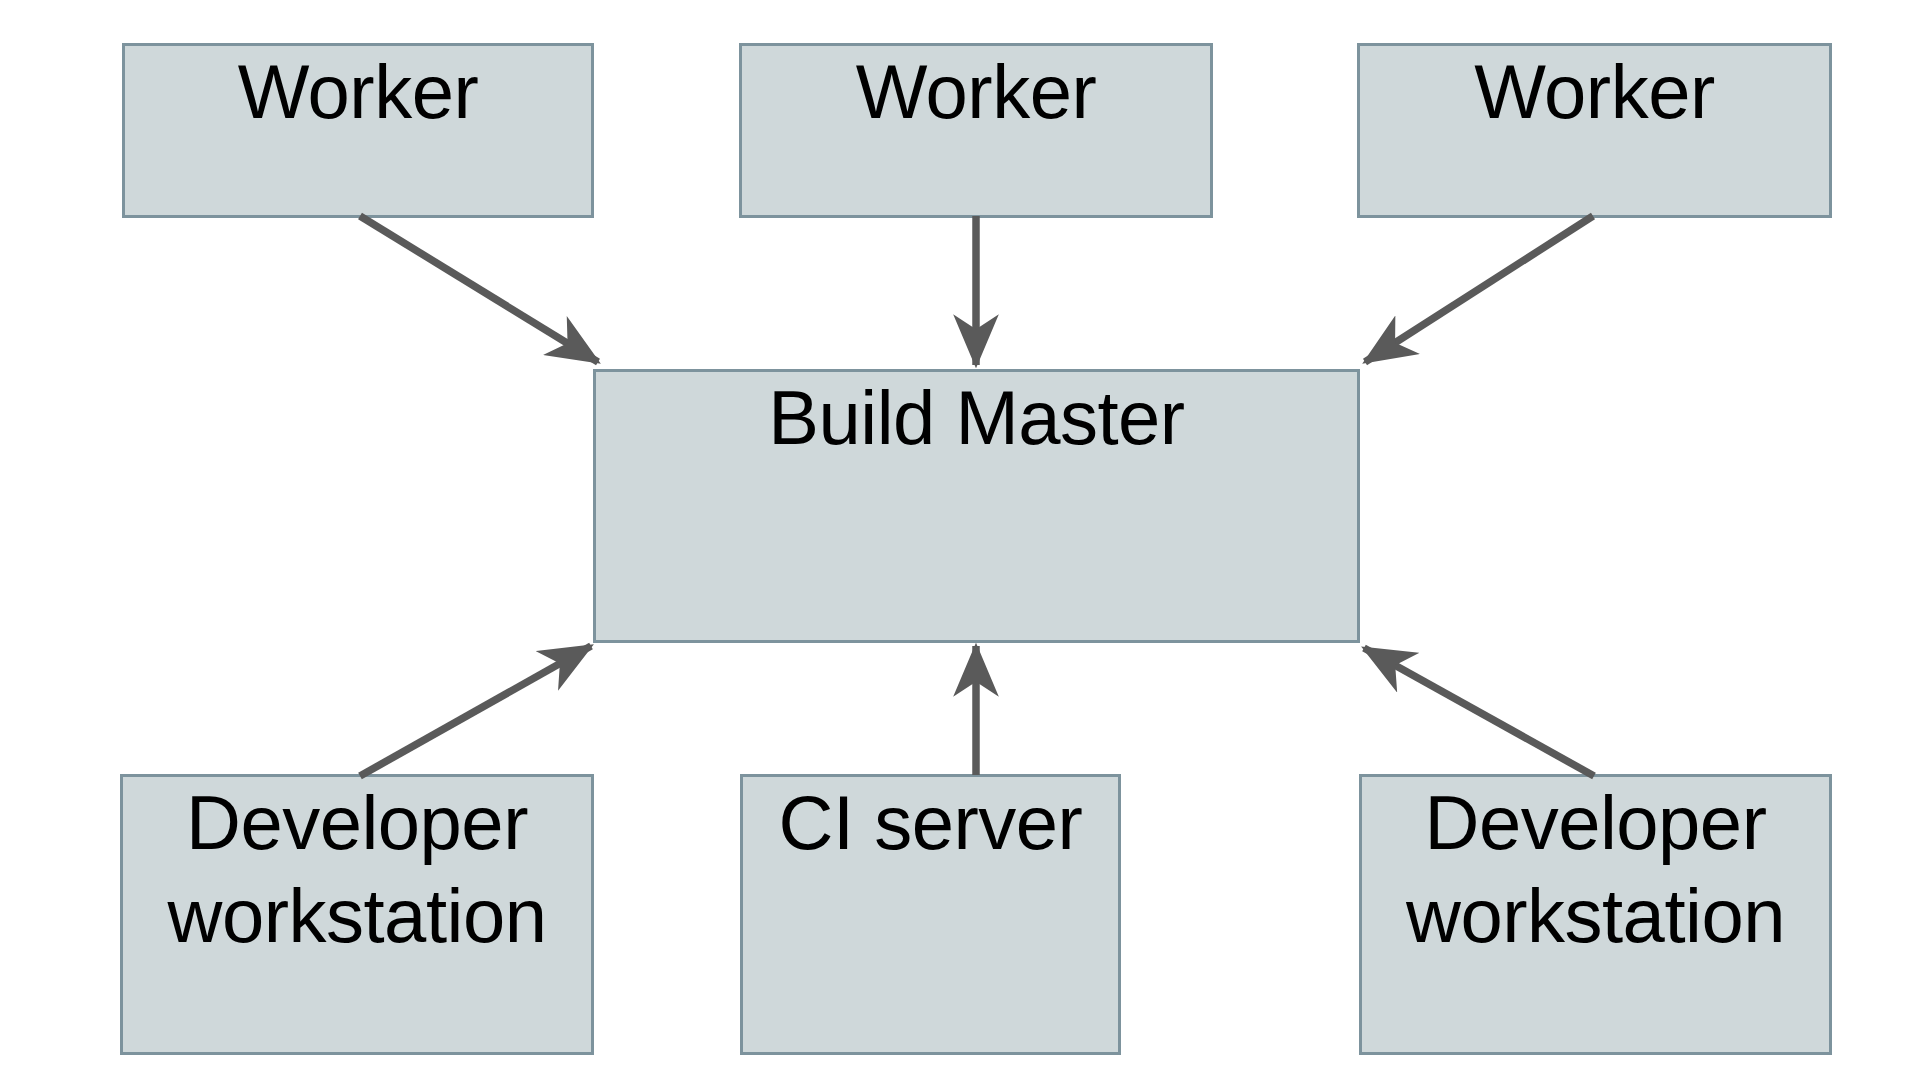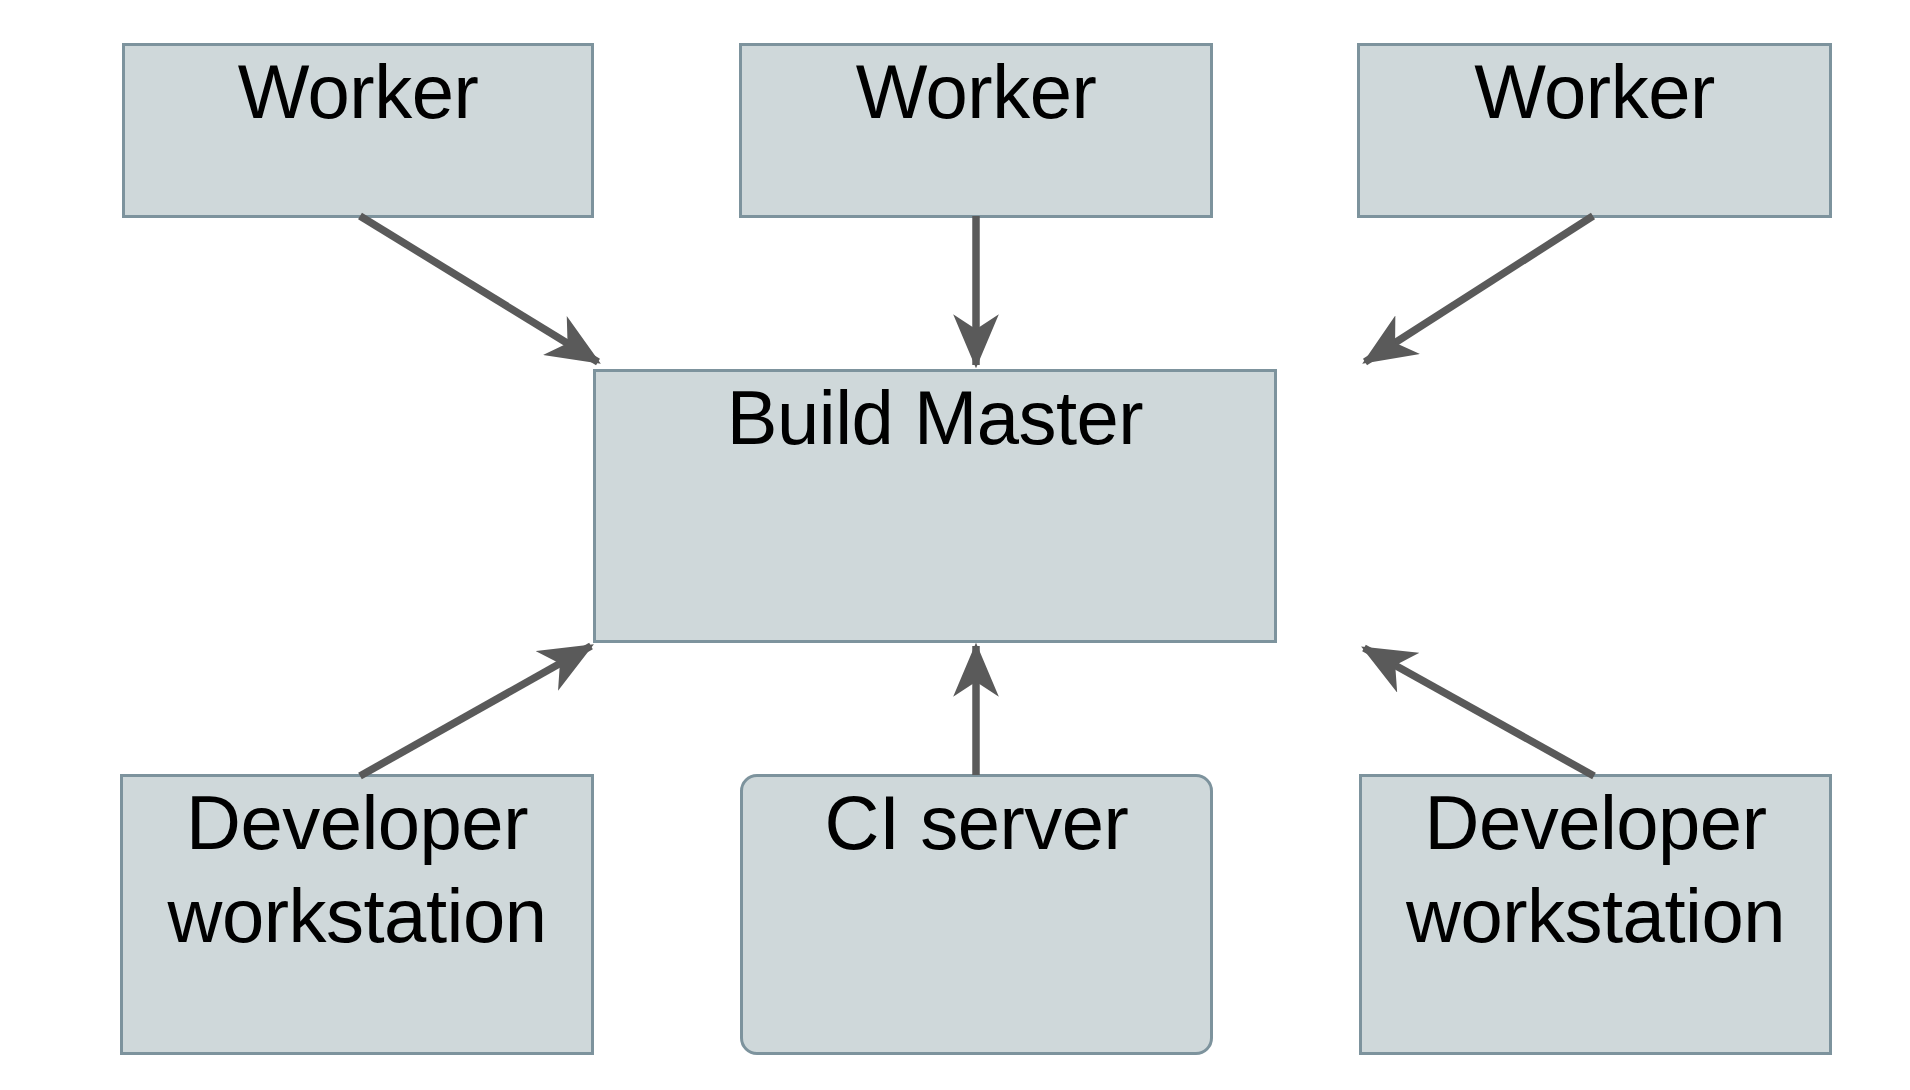--- a/index.html
+++ b/index.html
@@ -28,24 +28,24 @@
     font-size: 76px;
     line-height: 1.22;
     letter-spacing: -0.5px;
     padding: 0 12px;
   }
   
   .node.worker-1 { left: 122px;  top: 43px;  width: 472px; height: 175px; }
   .node.worker-2 { left: 739px;  top: 43px;  width: 474px; height: 175px; }
   .node.worker-3 { left: 1357px; top: 43px;  width: 475px; height: 175px; }
   
-  .node.build-master { left: 593px; top: 369px; width: 684px; height: 274px; }
+  .node.build-master { left: 593px; top: 369px; width: 767px; height: 274px; }
   
   .node.dev-ws-1  { left: 120px;  top: 774px; width: 474px; height: 281px; }
-  .node.ci-server { left: 740px;  top: 774px; width: 473px; height: 281px; border-radius: 17px; }
+  .node.ci-server { left: 740px;  top: 774px; width: 381px; height: 281px; }
   .node.dev-ws-2  { left: 1359px; top: 774px; width: 473px; height: 281px; }
 
   svg.arrow-layer {
     position: absolute;
     left: 0;
     top: 0;
     pointer-events: none;
   }
   svg.arrow-layer line {
     stroke: var(--arrow, #5a5a5a);

